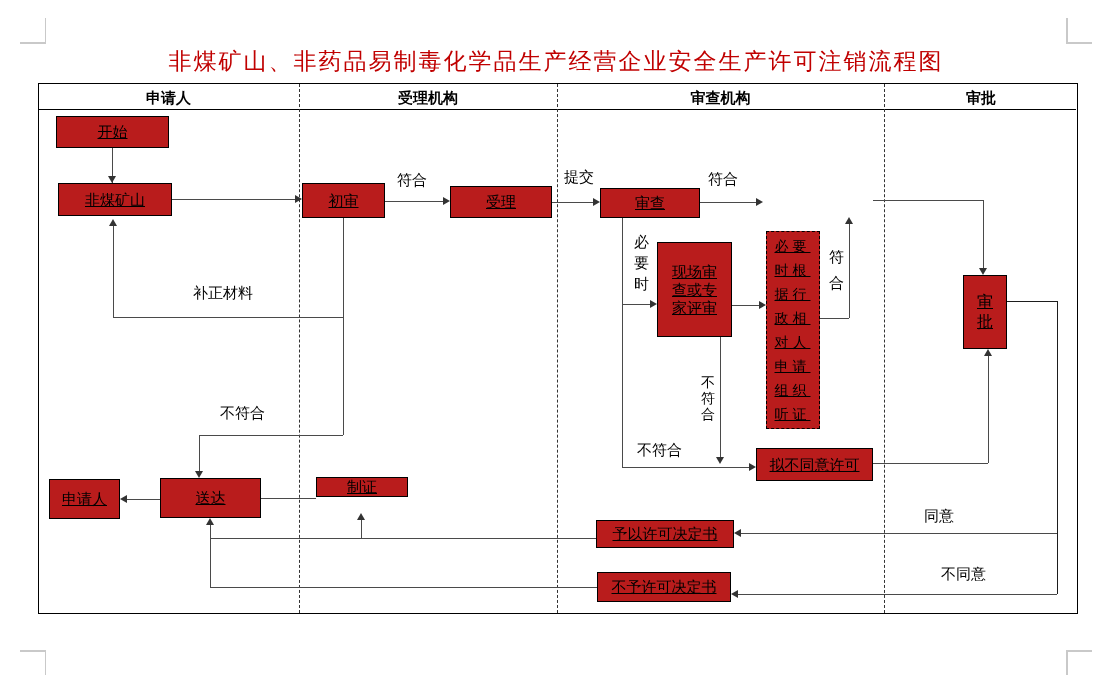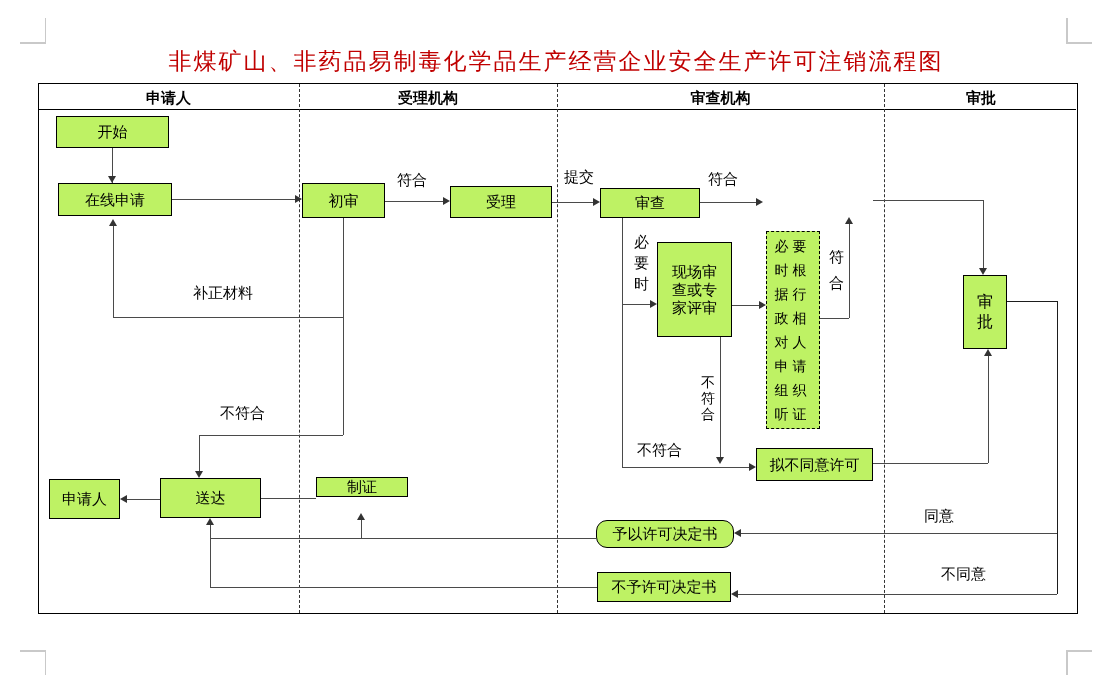--- a/index.html
+++ b/index.html
@@ -10,23 +10,23 @@
          font-family:"Liberation Serif","DejaVu Serif",serif;font-weight:normal;
          font-size:23px;letter-spacing:2px;color:#c00000;}
   
   #frame{position:absolute;left:38px;top:83px;width:1038px;height:529px;border:1.5px solid #000;}
   .hline-black{position:absolute;background:#000;height:1.4px;}
   .dashv{position:absolute;top:84px;height:529px;width:0;border-left:1.5px dashed #333;}
   
   .colhead{position:absolute;top:88px;height:20px;font-weight:bold;font-size:15px;
            text-align:center;line-height:20px;}
   
-  .box{position:absolute;border:1.5px solid #000;background:#bef264;display:flex;
+  .box{position:absolute;border:1.5px solid #000;background:#b91c1c;display:flex;
        align-items:center;justify-content:center;font-size:15px;line-height:1.2;
-       box-sizing:border-box;text-align:center;}
+       box-sizing:border-box;text-align:center;text-decoration:underline;}
   .box.dashed{border:1.5px dashed #000;}
   .wrap3{width:48px;word-break:break-all;line-height:18px;}
   .wrap2{width:40px;word-break:break-all;letter-spacing:4px;line-height:24px;font-size:14px;text-align:left;padding-left:3px;}
   .vert2{width:17px;word-break:break-all;line-height:20px;font-size:16px;}
   
   .ln{position:absolute;background:#4a4a4a;}
   .ln.h{height:1.5px;}
   .ln.v{width:1.5px;}
   .ln.dark{background:#1d1d1d;}
   .ah{position:absolute;width:0;height:0;}
@@ -115,38 +115,38 @@
   <div class="ah l" style="left:734px;top:529px;"></div>
   <div class="ah l" style="left:731px;top:590px;"></div>
   <div class="ah u" style="left:357px;top:513px;"></div>
   <div class="ah u" style="left:206px;top:518px;"></div>
   <div class="ah l" style="left:245px;top:494px;"></div>
   <div class="ah l" style="left:120px;top:495px;"></div>
   <div class="ah u" style="left:109px;top:219px;"></div>
   <div class="ah d" style="left:195px;top:471px;"></div>
 
   <div class="box" style="left:56px;top:116px;width:113px;height:32px;">开始</div>
-  <div class="box" style="left:58px;top:183px;width:114px;height:33px;">在线申请</div>
+  <div class="box" style="left:58px;top:183px;width:114px;height:33px;">非煤矿山</div>
   <div class="box" style="left:302px;top:183px;width:83px;height:35px;">初审</div>
   <div class="box" style="left:450px;top:186px;width:102px;height:32px;">受理</div>
   <div class="box" style="left:600px;top:188px;width:100px;height:30px;">审查</div>
   <div class="box" style="left:657px;top:242px;width:75px;height:95px;">
       <span class="wrap3">现场审查或专家评审</span>
     </div>
   <div class="box dashed" style="left:766px;top:231px;width:54px;height:198px;">
       <span class="wrap2">必要时根据行政相对人申请组织听证</span>
     </div>
   <div class="box" style="left:963px;top:275px;width:44px;height:74px;">
       <span class="vert2">审批</span>
     </div>
   <div class="box" style="left:756px;top:448px;width:117px;height:33px;">拟不同意许可</div>
   <div class="box" style="left:49px;top:479px;width:71px;height:40px;">申请人</div>
   <div class="box" style="left:160px;top:478px;width:101px;height:40px;">送达</div>
   <div class="box" style="left:316px;top:477px;width:92px;height:20px;">制证</div>
-  <div class="box" style="left:596px;top:520px;width:138px;height:28px;border-radius:11px;">予以许可决定书</div>
+  <div class="box" style="left:596px;top:520px;width:138px;height:28px;">予以许可决定书</div>
   <div class="box" style="left:597px;top:572px;width:134px;height:30px;">不予许可决定书</div>
 
   <div class="lbl" style="left:397px;top:171px;">符合</div>
   <div class="lbl" style="left:564px;top:168px;">提交</div>
   <div class="lbl" style="left:708px;top:170px;">符合</div>
   <div class="lbl vert" style="left:634px;top:231px;">必要时</div>
   <div class="lbl vert" style="left:829px;top:244px;line-height:26px;">符合</div>
   <div class="lbl vert tight" style="left:701px;top:374px;">不符合</div>
   <div class="lbl" style="left:637px;top:441px;">不符合</div>
   <div class="lbl" style="left:193px;top:284px;">补正材料</div>

